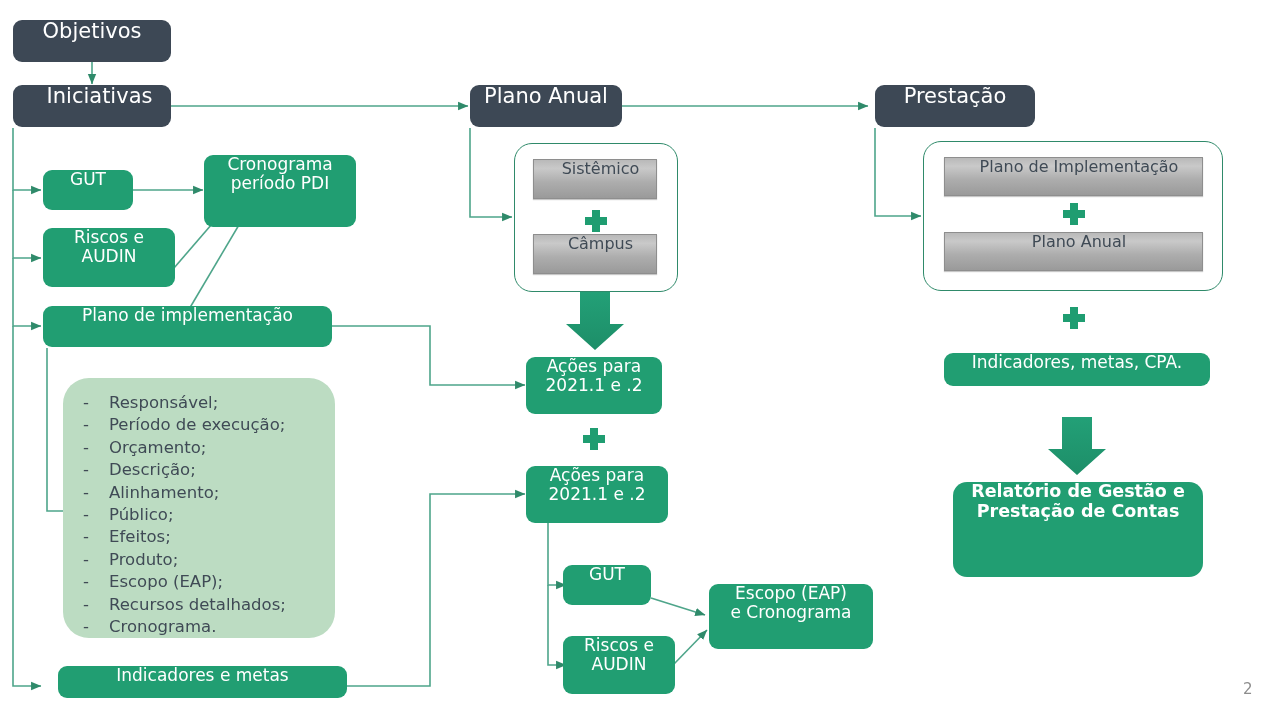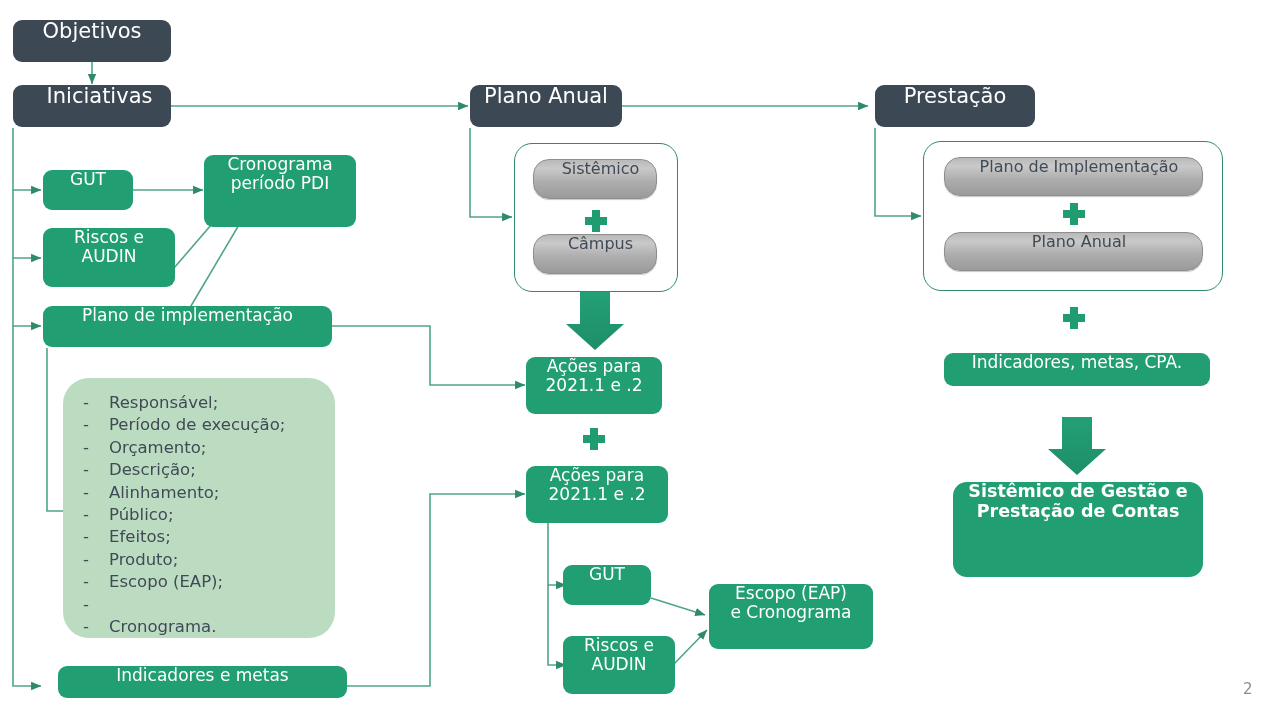--- a/index.html
+++ b/index.html
@@ -20,21 +20,21 @@
   }
   .dark{
     background:#3d4855;color:#ffffff;font-size:21px;border-radius:9px;
   }
   .dark .lbl{padding:0 14px;}
   .green{
     background:#219e72;color:#ffffff;font-size:17px;border-radius:9px;
   }
   .green.bold{font-weight:bold;font-size:17.5px;}
   .grayish{
-    color:#3f4a55;font-size:16px;border-radius:16px;
+    color:#3f4a55;font-size:16px;border-radius:0;
     border:1px solid #8e8e8e;
     background:linear-gradient(to bottom,#b9b9b9 0%,#c9c9c9 22%,#adadad 58%,#9a9a9a 100%);
     box-shadow:0 1px 1px rgba(0,0,0,.22);
     padding-left:11px;
   }
   .panel{
     position:absolute;box-sizing:border-box;
     background:#ffffff;border:1.4px solid #2f8a6a;border-radius:18px;
   }
   .listbox{
@@ -175,20 +175,21 @@
       <li>
           <span class="dash">-</span>
           <span class="txt">Produto;</span>
         </li>
       <li>
           <span class="dash">-</span>
           <span class="txt">Escopo (EAP);</span>
         </li>
       <li>
           <span class="dash">-</span>
+          <span class="txt">Recursos detalhados;</span>
         </li>
       <li>
           <span class="dash">-</span>
           <span class="txt">Cronograma.</span>
         </li>
     </ul>
   </div>
 
   <div class="node green" style="left:58px;top:666px;width:289px;height:32px;">
     <span>Indicadores e metas</span>
@@ -264,19 +265,19 @@
   <div class="plus" style="left:1063px;top:307px;width:22px;height:22px;">
     <i style="left:7px;top:0;width:8px;height:22px;"></i>
     <i style="left:0;top:7px;width:22px;height:8px;"></i>
   </div>
 
   <div class="node green" style="left:944px;top:353px;width:266px;height:33px;">
     <span>Indicadores, metas, CPA.</span>
   </div>
 
   <div class="node green bold" style="left:953px;top:482px;width:250px;height:95px;white-space:pre-line;border-radius:14px;">
-    <span>Sistêmico de Gestão e
+    <span>Relatório de Gestão e
 Prestação de Contas</span>
   </div>
 
   <div class="pagenum" style="left:1243px;top:680px;">2</div>
 
 </div>
 
 </body></html>

